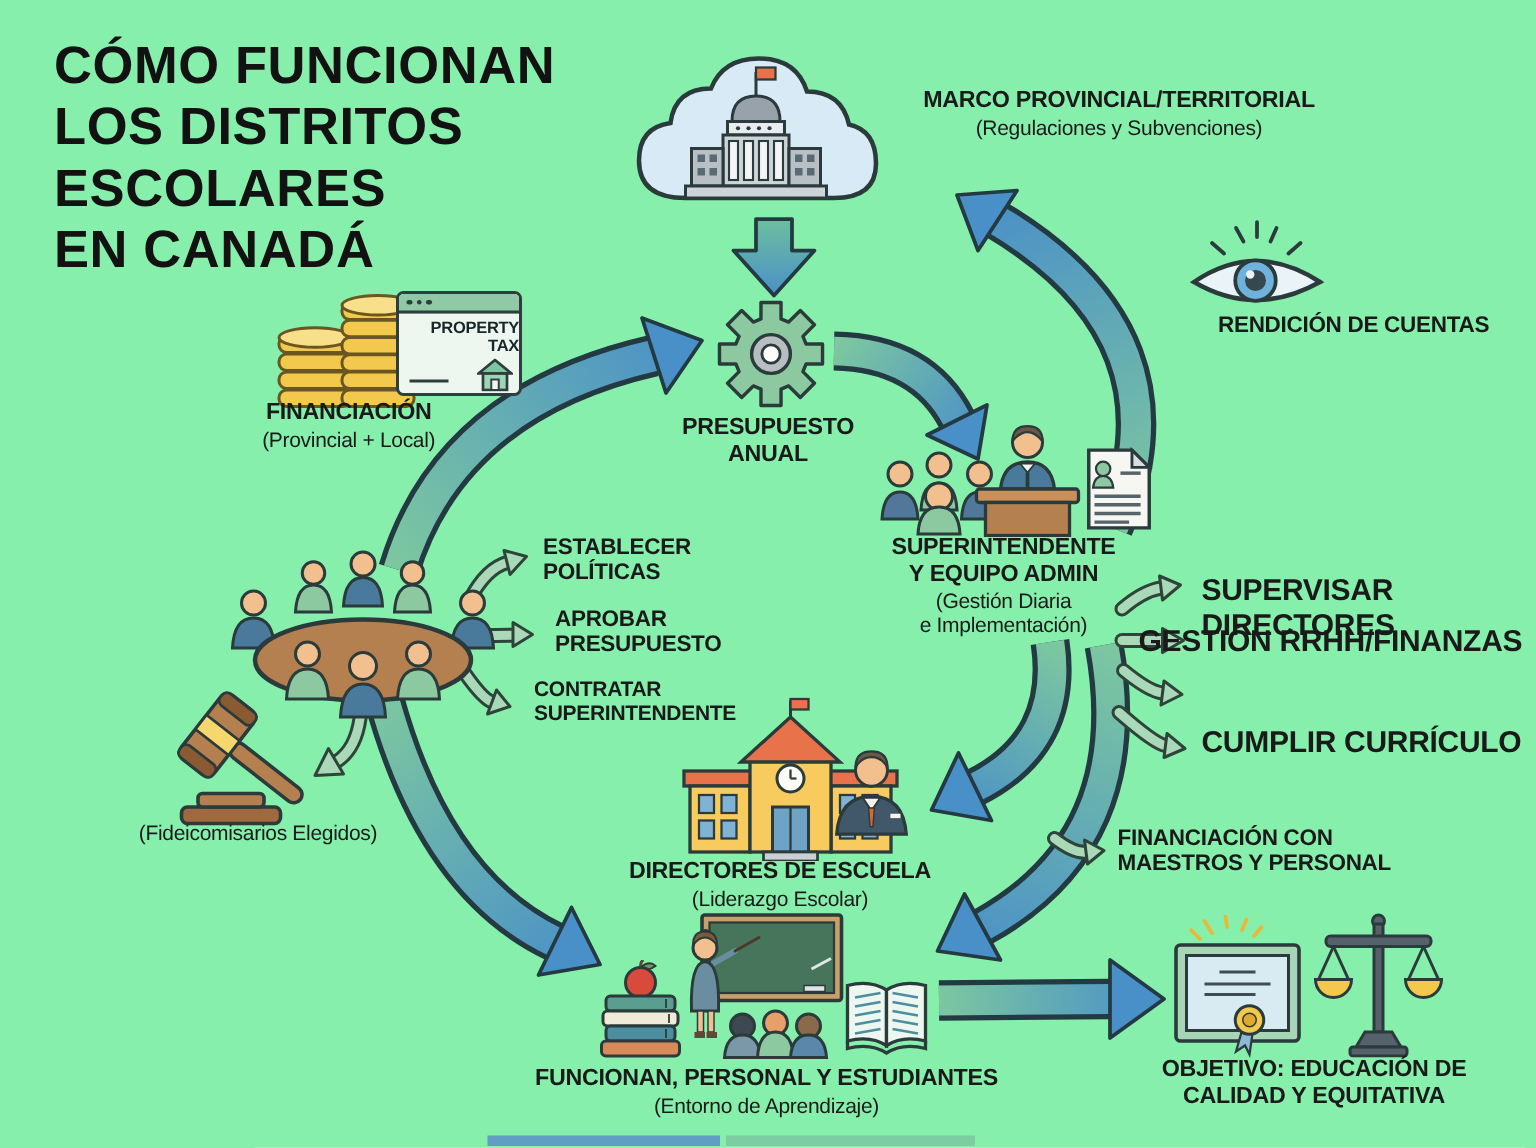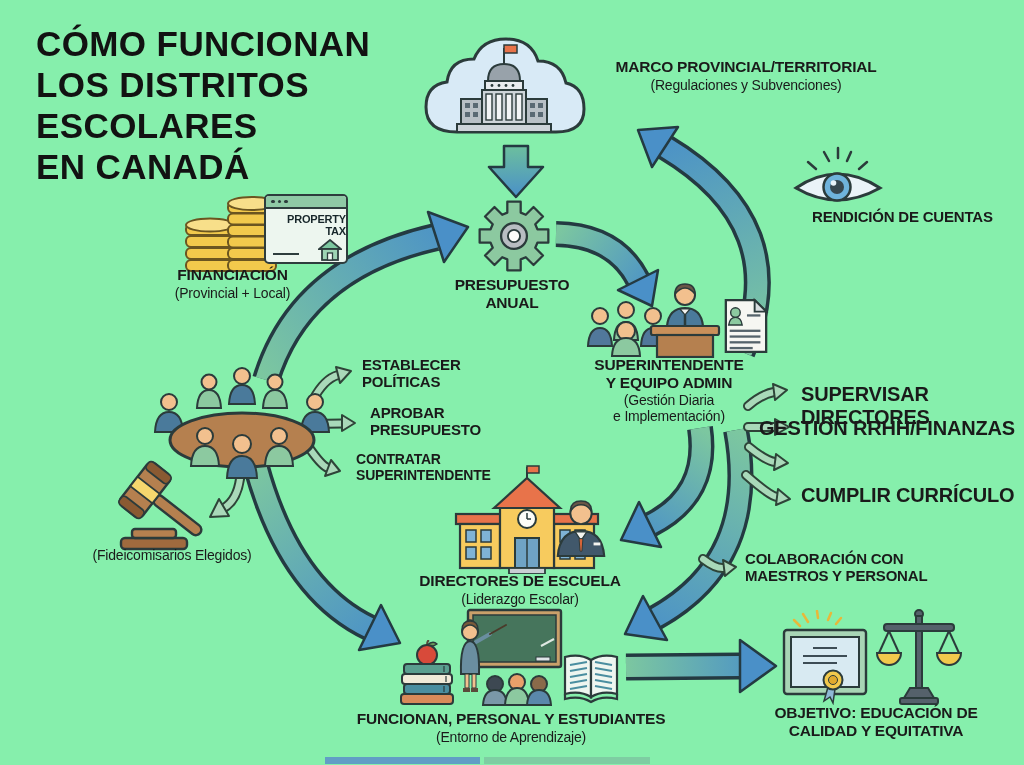--- a/index.html
+++ b/index.html
@@ -380,21 +380,21 @@
     <path d="M6,62 Q8,36 30,36 Q52,36 54,62 Z" fill="#41586b" stroke="#2b3b3b" stroke-width="2.2"></path>
     <polygon points="24,37 30,46 36,37" fill="#f4f4f0" stroke="#2b3b3b" stroke-width="1.3"></polygon>
     <polygon points="28,44 32,44 31,57 29,57" fill="#d86438" stroke="#2b3b3b" stroke-width="1"></polygon>
     <rect x="43" y="48" width="7" height="3" fill="#f4f4f0"></rect>
   </svg>
   <div class="abs tc" style="left:398px;top:572px;width:244px">
     <div class="nlabel big">DIRECTORES DE ESCUELA</div>
     <div class="nsub">(Liderazgo Escolar)</div>
   </div>
 
-  <div class="abs task" style="left:745px;top:550px;font-size:15px">COLABORACIÓN CON
+  <div class="abs task" style="left:745px;top:550px;font-size:15px">FINANCIACIÓN CON
 MAESTROS Y PERSONAL</div>
 
   <svg class="abs" style="left:398px;top:640px" width="58" height="66" viewBox="0 0 58 66">
     <path d="M29,5 Q29,1 31,0" fill="none" stroke="#5a4a3a" stroke-width="2"></path>
     <path d="M29,5 Q35,0 39,4 Q34,8 29,5 Z" fill="#6a9a5a" stroke="#2b3b3b" stroke-width="1.3"></path>
     <circle cx="29" cy="15" r="10" fill="#d84a3a" stroke="#2b3b3b" stroke-width="2"></circle>
     <rect x="6" y="24" width="46" height="10" rx="3" fill="#5a9e8f" stroke="#2b3b3b" stroke-width="2"></rect>
     <rect x="4" y="34" width="50" height="10" rx="3" fill="#f0ead8" stroke="#2b3b3b" stroke-width="2"></rect>
     <rect x="6" y="44" width="46" height="10" rx="3" fill="#4a8ea0" stroke="#2b3b3b" stroke-width="2"></rect>
     <rect x="3" y="54" width="52" height="10" rx="3" fill="#d88a5a" stroke="#2b3b3b" stroke-width="2"></rect>

